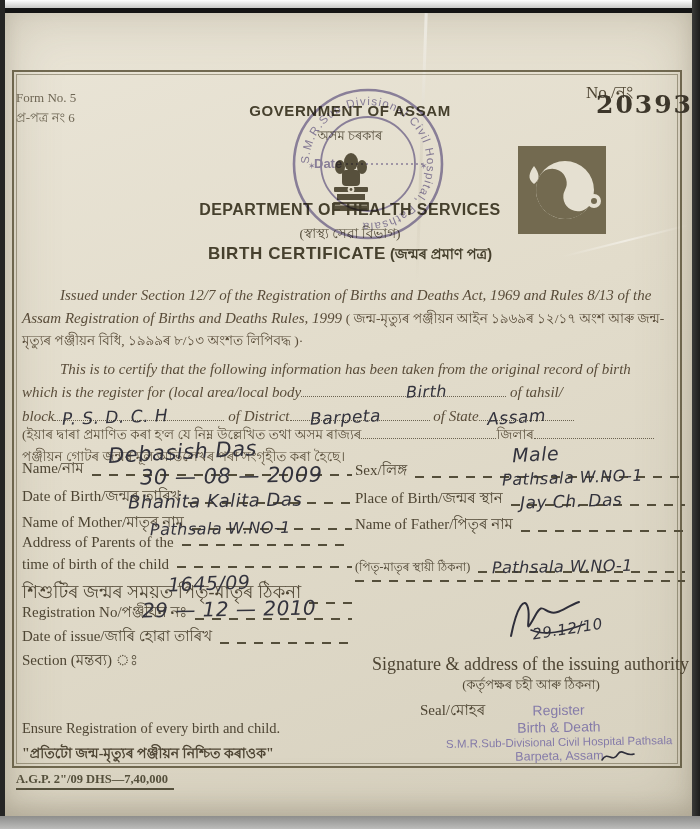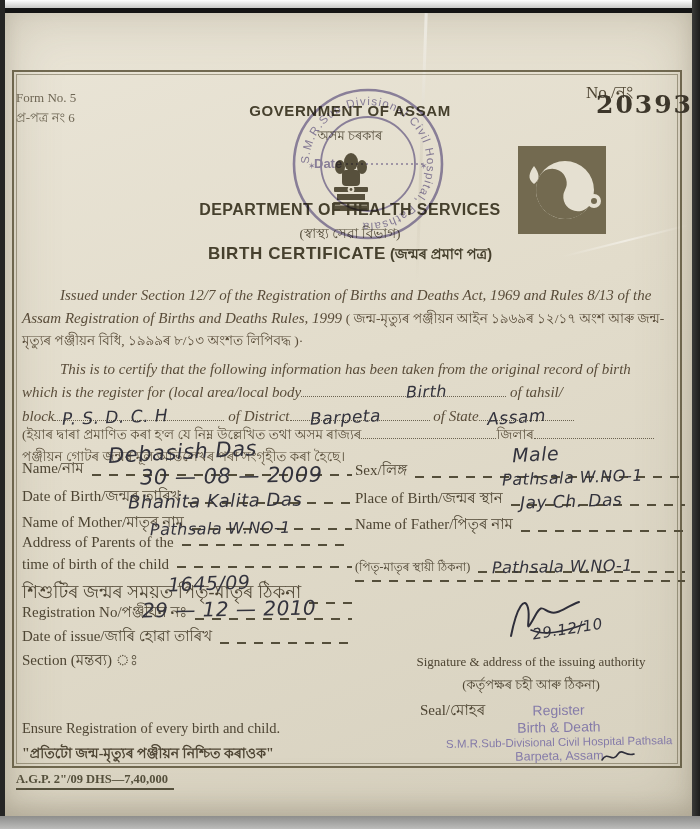--- a/index.html
+++ b/index.html
@@ -195,21 +195,21 @@
   <div class="hw" style="left:502px;top:468px;font-size:16px;transform:rotate(-2deg)">Pathsala W.NO-1</div>
   <div class="hw" style="left:520px;top:491px;font-size:17px;transform:rotate(-2deg)">Jay Ch. Das</div>
   <div class="hw" style="left:492px;top:557px;font-size:16px;transform:rotate(-1deg)">Pathsala W.NO-1</div>
 
   <svg class="abs" style="left:505px;top:592px;z-index:4" width="90" height="50" viewBox="0 0 90 50">
     <path d="M6,44 C12,14 20,4 23,16 C26,28 18,46 30,24 C37,11 38,18 45,20 C53,23 60,15 74,10" stroke="#2e2e3a" stroke-width="2" fill="none" stroke-linecap="round"></path>
     <path d="M26,38 C40,44 58,40 80,32" stroke="#2e2e3a" stroke-width="1.6" fill="none" stroke-linecap="round"></path>
   </svg>
   <div class="hw" style="left:532px;top:620px;font-size:15px;transform:rotate(-9deg)">29.12/10</div>
 
-  <div class="abs ser" style="left:372px;top:654px;width:318px;text-align:center;font-size:13px;z-index:3">Signature &amp; address of the issuing authority</div>
+  <div class="abs ser" style="left:372px;top:654px;width:318px;font-size:18px;z-index:3">Signature &amp; address of the issuing authority</div>
   <div class="abs ser" style="left:372px;top:675px;width:318px;text-align:center;font-size:13px;z-index:3">(কৰ্তৃপক্ষৰ চহী আৰু ঠিকনা)</div>
   <div class="abs ser" style="left:420px;top:698px;font-size:15px;z-index:3">Seal/মোহৰ</div>
 
   <div class="abs stamp-purple" style="left:430px;top:702px;width:258px;text-align:center;line-height:1.2;z-index:5;transform:rotate(-1deg);opacity:.92">
     <div style="font-size:14px">Register</div>
     <div style="font-size:14px">Birth &amp; Death</div>
     <div style="font-size:11.5px">S.M.R.Sub-Divisional Civil Hospital Pathsala</div>
     <div style="font-size:12.5px">Barpeta, Assam</div>
   </div>
   <svg class="abs" style="left:600px;top:748px;z-index:5" width="40" height="18" viewBox="0 0 40 18">

